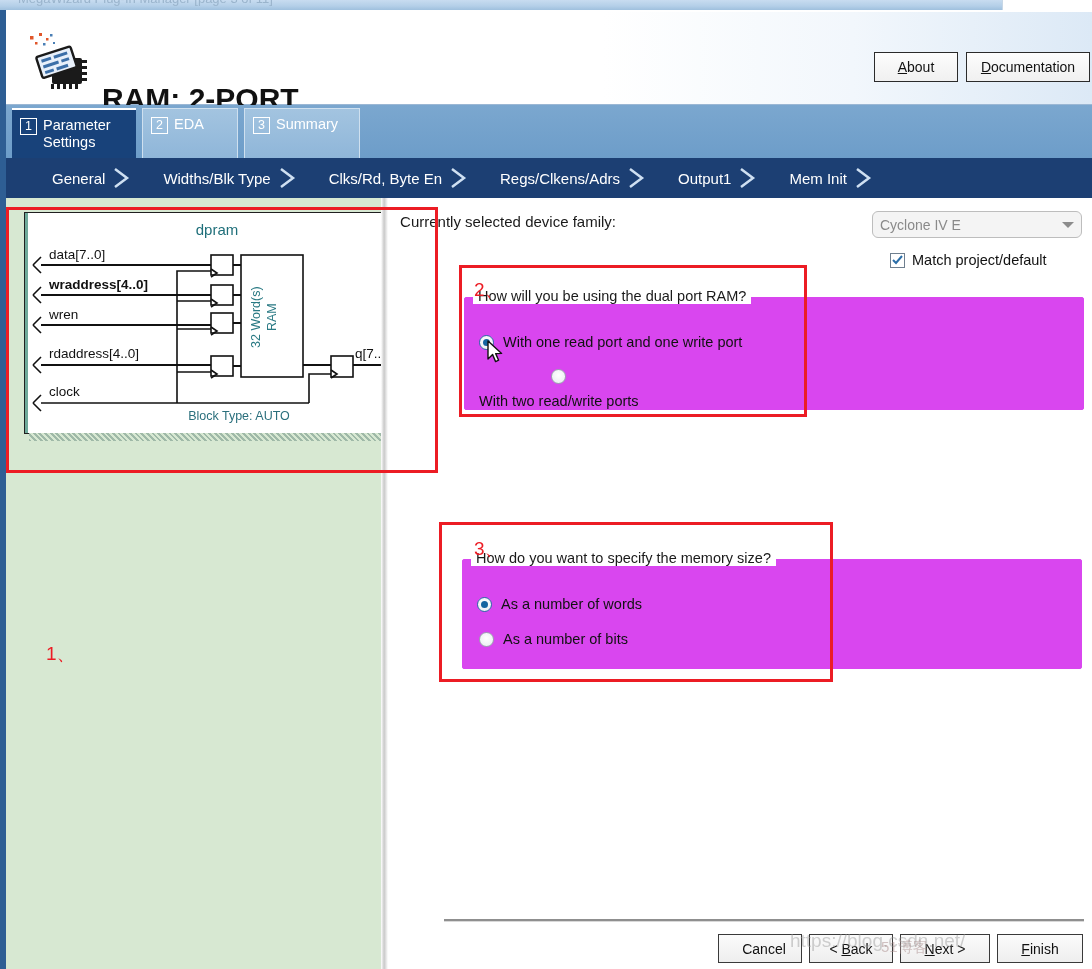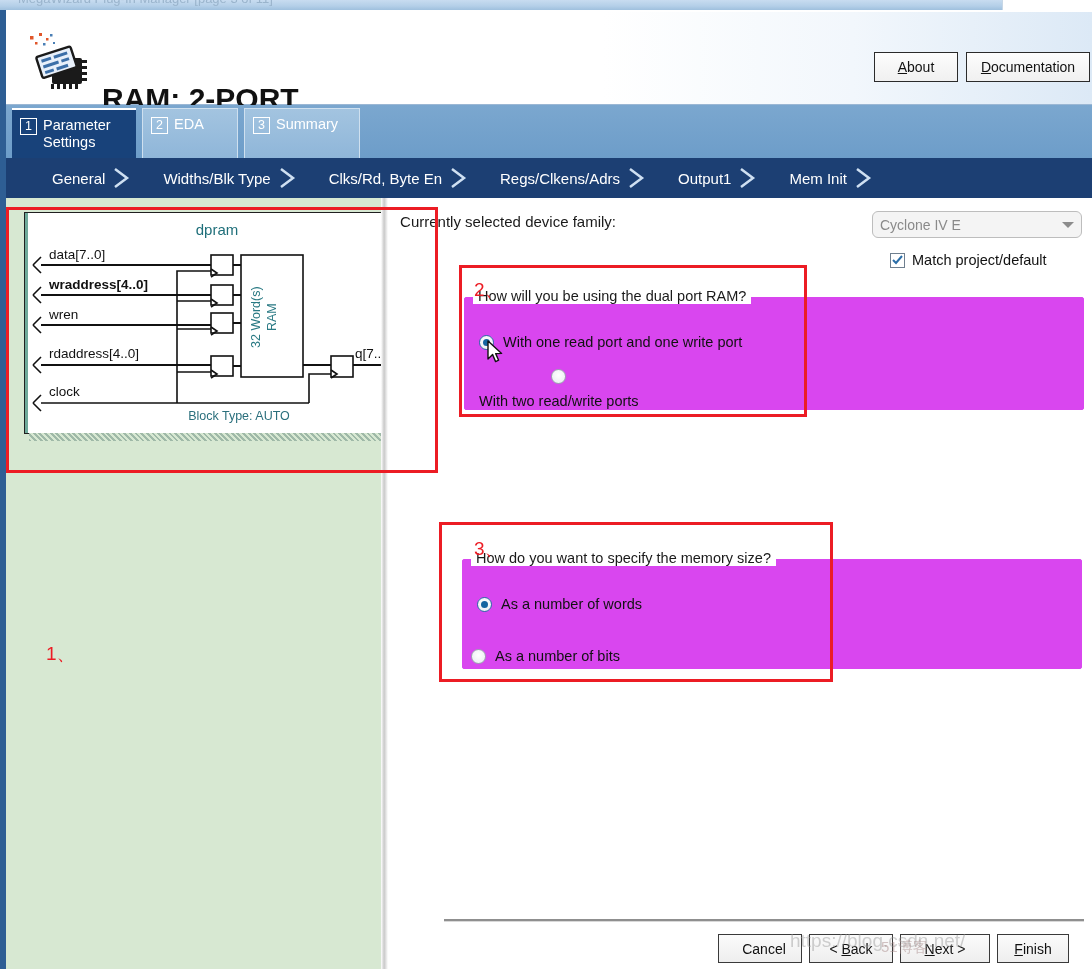--- a/index.html
+++ b/index.html
@@ -258,21 +258,21 @@
     border: 1px solid #3a3a3a;
     font-size: 14px; color: #111;
     display: flex; align-items: center; justify-content: center;
     cursor: default;
     font-family: "Liberation Sans", sans-serif;
   }
   .foot-btn u { text-decoration: underline; }
   #btn-cancel { left: 718px; width: 84px; padding-left: 8px; }
   #btn-back   { left: 809px; width: 84px; }
   #btn-next   { left: 900px; width: 90px; }
-  #btn-finish { left: 997px; width: 72px; }
+  #btn-finish { left: 997px; width: 86px; }
 
   .watermark {
     position: absolute; left: 790px; top: 930px;
     font-size: 19px; color: rgba(150,150,150,0.45);
     white-space: nowrap; pointer-events: none;
     font-family: "Liberation Sans", sans-serif;
   }
   .watermark2 {
     position: absolute; left: 866px; top: 938px;
     font-size: 15px; color: rgba(170,140,140,0.5);
@@ -506,21 +506,21 @@
     </div>
   </div>
 
   <div class="groupbox" id="gb-memsize">
     <div class="gb-title">How do you want to specify the memory size?</div>
 
     <div class="radio-row" style="left:14px; top:36px;">
       <span class="radio on"></span>
       <span class="radio-label">As a number of words</span>
     </div>
-    <div class="radio-row" style="left:8px; top:71px;margin-top:17px;">
+    <div class="radio-row" style="left:16px; top:71px;">
       <span class="radio"></span>
       <span class="radio-label">As a number of bits</span>
     </div>
   </div>
 
   <div class="cursor">
     <svg width="18" height="26" viewBox="0 0 18 26">
       <path d="M1 1 L1 19 L5.6 14.6 L8.6 21.6 L11.6 20.2 L8.7 13.6 L14.6 13.4 Z" fill="#ffffff" stroke="#111111" stroke-width="1.4" stroke-linejoin="round"></path>
     </svg>
   </div>

